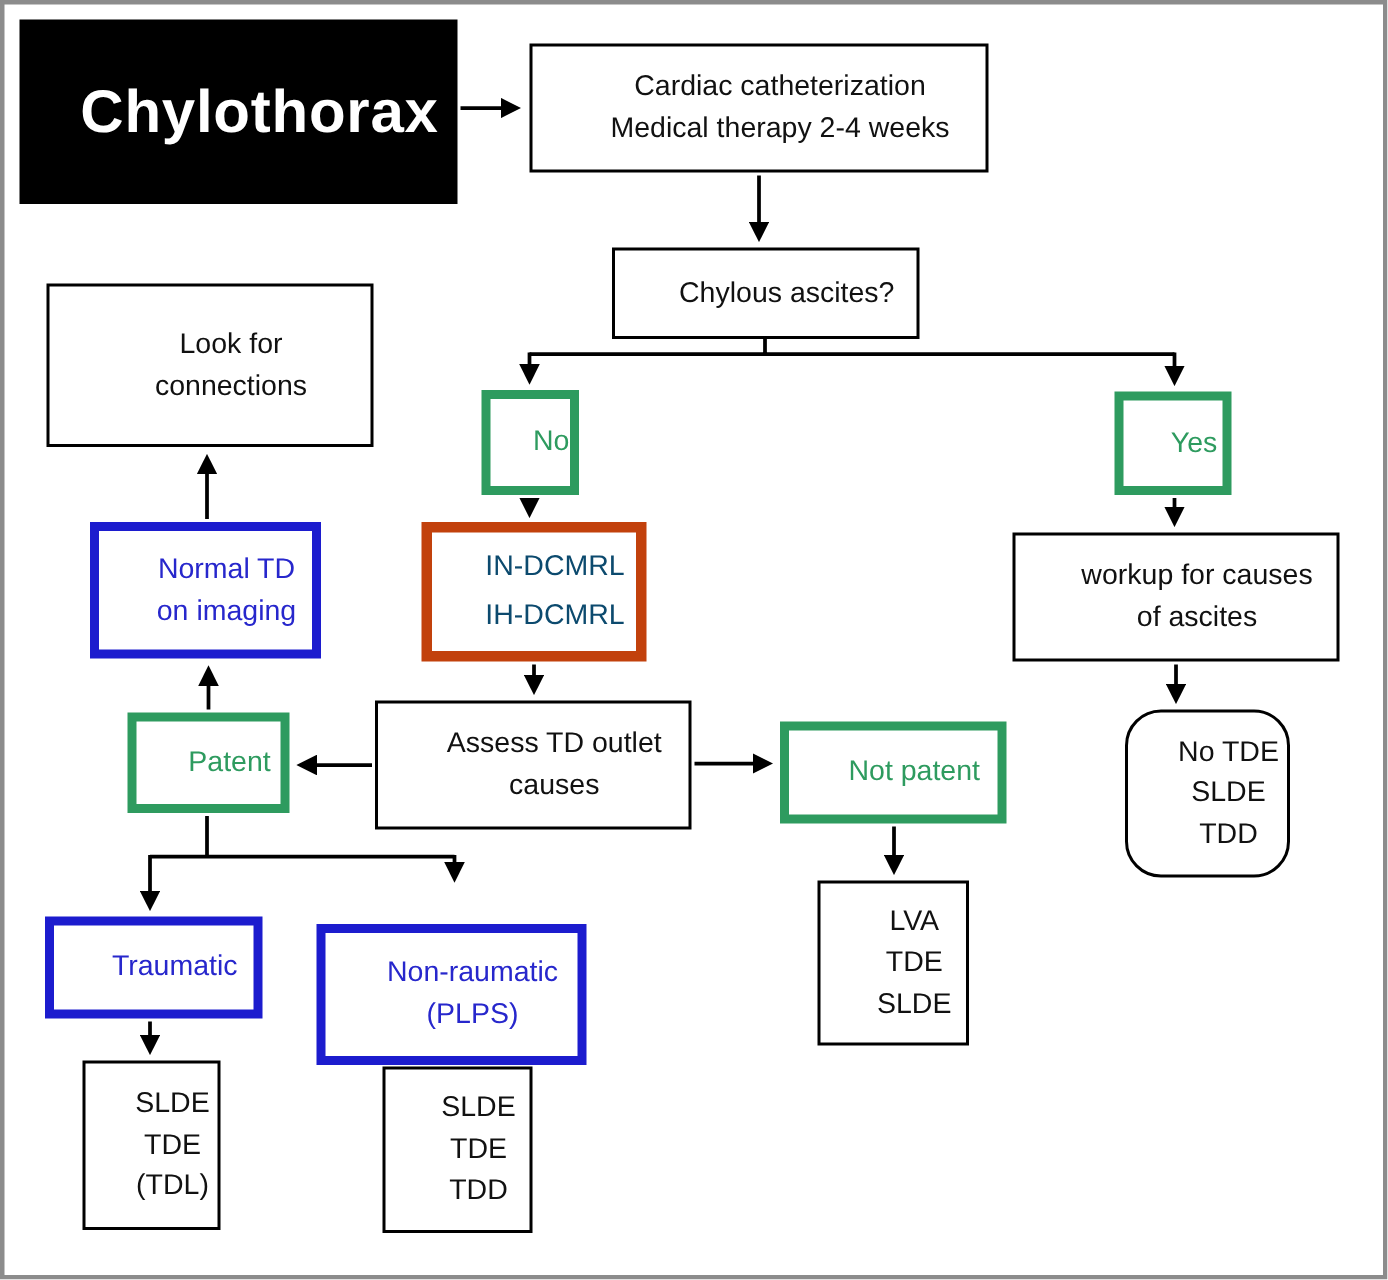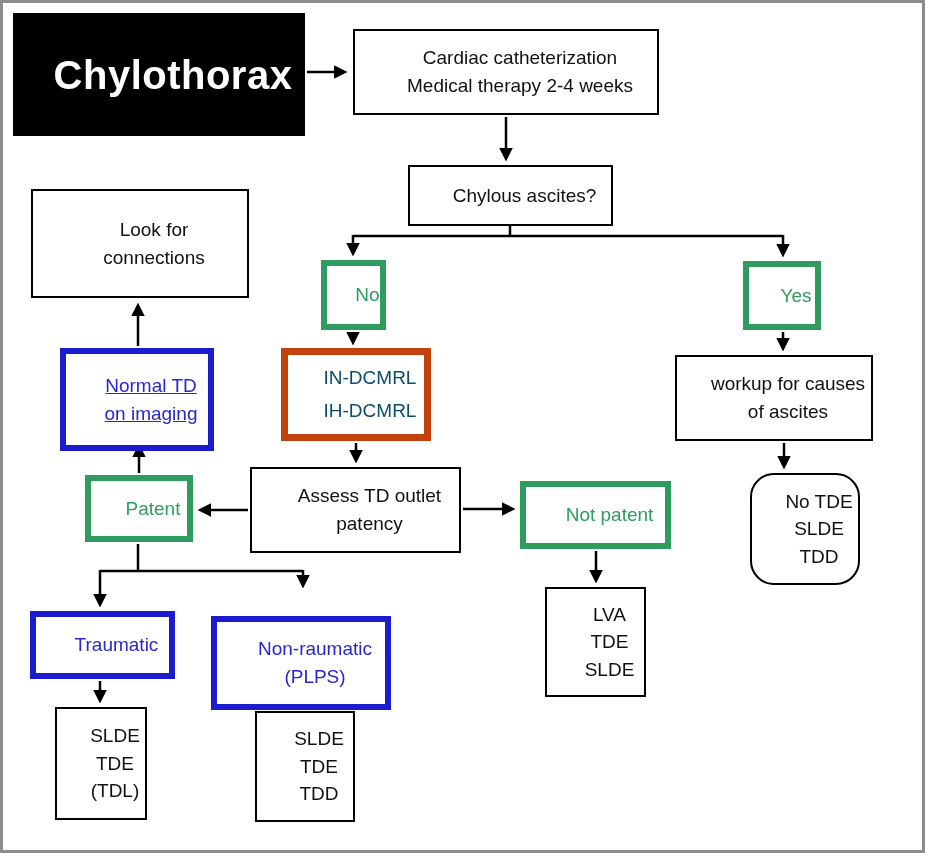--- a/index.html
+++ b/index.html
@@ -96,39 +96,39 @@
   <div class="box b-gold" style="left:278px;top:345px;width:150px;height:93px;">
     <div>IN-DCMRL</div>
     <div>IH-DCMRL</div>
   </div>
 
   <div class="box b-black" style="left:28px;top:186px;width:218px;height:109px;">
     <div>Look for</div>
     <div>connections</div>
   </div>
 
-  <div class="box b-blue" style="left:57px;top:345px;width:154px;height:103px;text-decoration:underline;">
+  <div class="box b-blue" style="left:57px;top:345px;width:154px;height:91px;">
     <div>Normal TD</div>
     <div>on imaging</div>
   </div>
 
   <div class="box b-green" style="left:82px;top:472px;width:108px;height:67px;">
     <div>Patent</div>
   </div>
 
   <div class="box b-black" style="left:247px;top:464px;width:211px;height:86px;">
     <div>Assess TD outlet</div>
-    <div>patency</div>
+    <div>causes</div>
   </div>
 
   <div class="box b-green" style="left:517px;top:478px;width:151px;height:68px;">
     <div>Not patent</div>
   </div>
 
-  <div class="box b-black" style="left:672px;top:352px;width:198px;height:86px;">
+  <div class="box b-black" style="left:672px;top:352px;width:218px;height:86px;">
     <div>workup for causes</div>
     <div>of ascites</div>
   </div>
 
   <div class="box b-black" style="left:747px;top:470px;width:110px;height:112px;border-radius:24px;">
     <div>No TDE</div>
     <div>SLDE</div>
     <div>TDD</div>
   </div>
 

